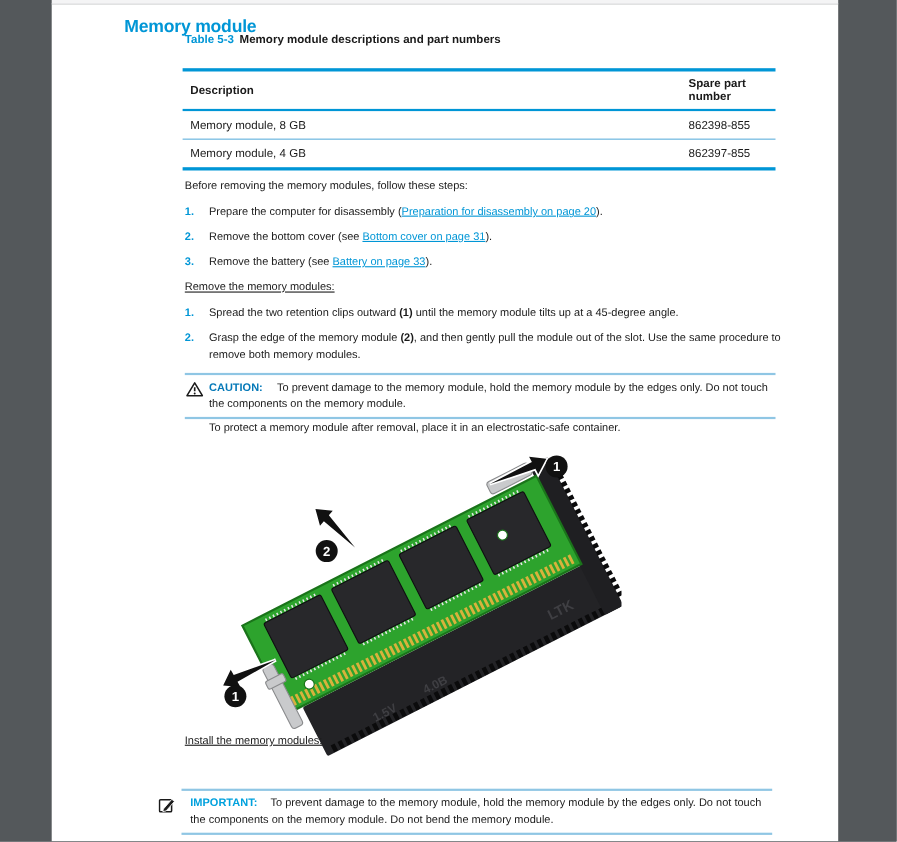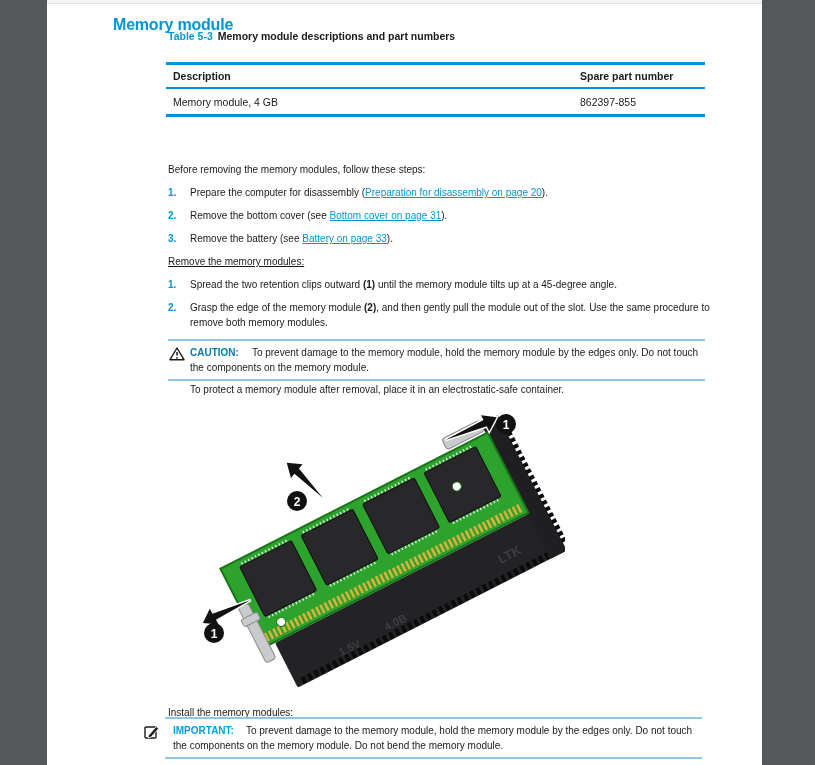--- a/index.html
+++ b/index.html
@@ -23,21 +23,21 @@
   .tbl-caption { left:168px; top:30px; font-size:10.5px; font-weight:700; }
   .tbl-caption .cap-label { color:#0096d6; margin-right:5px; }
 
   .tbl { left:166px; top:62px; width:539px; border-top:3px solid #0096d6; border-bottom:3px solid #0096d6; font-size:10.5px; }
   .tbl-row { display:flex; align-items:center; }
   .tbl-head { border-bottom:2px solid #0096d6; font-weight:700; }
   .tbl-head .cell { padding:5px 0 5px 7px; }
   .tbl-body .tbl-row .cell { padding:7px 0 6px 7px; }
   .tbl-body .tbl-row.sep { border-bottom:1px solid #5fb0dc; }
   .cell-desc { width:407px; }
-  .cell-part { flex:1; }
+  .cell-part { flex:1;margin-left:46px; }
 
   .para { left:168px; }
   .step { left:168px; width:544px; padding-left:22px; }
   .step .num { position:absolute; left:0; top:0; color:#0096d6; font-weight:700; }
   a.xref, .xref { color:#0096d6; text-decoration:underline; cursor:pointer; }
 
   .callout-box { border-top:2px solid #8fc6e4; border-bottom:2px solid #8fc6e4; }
   .caution-box { left:168px; top:339px; width:537px; padding:4px 0 4px 22px; }
   .caution-box .box-icon { position:absolute; left:1px; top:6px; }
   .caution-label { color:#0579b8; font-weight:700; margin-right:13px; }
@@ -61,20 +61,24 @@
   <div class="abs tbl-caption">
     <span class="cap-label">Table 5-3</span><span>Memory module descriptions and part numbers</span>
   </div>
 
   <div class="abs tbl">
     <div class="tbl-row tbl-head">
       <div class="cell cell-desc">Description</div>
       <div class="cell cell-part">Spare part number</div>
     </div>
     <div class="tbl-body">
+      <div class="tbl-row sep">
+        <div class="cell cell-desc">Memory module, 8 GB</div>
+        <div class="cell cell-part">862398-855</div>
+      </div>
       <div class="tbl-row">
         <div class="cell cell-desc">Memory module, 4 GB</div>
         <div class="cell cell-part">862397-855</div>
       </div>
     </div>
   </div>
 
   <p class="abs para body-text" style="top:162px;">Before removing the memory modules, follow these steps:</p>
 
   <div class="abs step body-text" style="top:185px;">
@@ -181,21 +185,21 @@
     <g>
       <circle cx="112" cy="98" r="10" fill="#111"></circle>
       <text x="112" y="102.5" text-anchor="middle" font-size="12" font-weight="bold" fill="#fff" font-family="Liberation Sans, sans-serif">2</text>
     </g>
     <g>
       <circle cx="29" cy="230" r="10" fill="#111"></circle>
       <text x="29" y="234.5" text-anchor="middle" font-size="12" font-weight="bold" fill="#fff" font-family="Liberation Sans, sans-serif">1</text>
     </g>
   </svg>
 
-  <p class="abs para body-text" style="top:705px;">Install the memory modules:</p>
+  <p class="abs para body-text" style="top:666px;text-decoration:underline;">Install the memory modules:</p>
 
   <div class="abs callout-box important-box body-text">
     <span class="box-icon">
       <svg width="17" height="16" viewBox="0 0 17 16">
           <rect x="1" y="3" width="11" height="11" rx="1" fill="#fff" stroke="#1a1a1a" stroke-width="1.4"></rect>
           <path d="M4.5 11.5 L12.2 2.6 L14.6 4.6 L7 13.2 L4 13.8 Z" fill="#1a1a1a" stroke="#fff" stroke-width="0.8"></path>
         </svg>
     </span>
     <span class="important-label">IMPORTANT:</span><span>To prevent damage to the memory module, hold the memory module by the edges only. Do not touch the components on the memory module. Do not bend the memory module.</span>
   </div>

